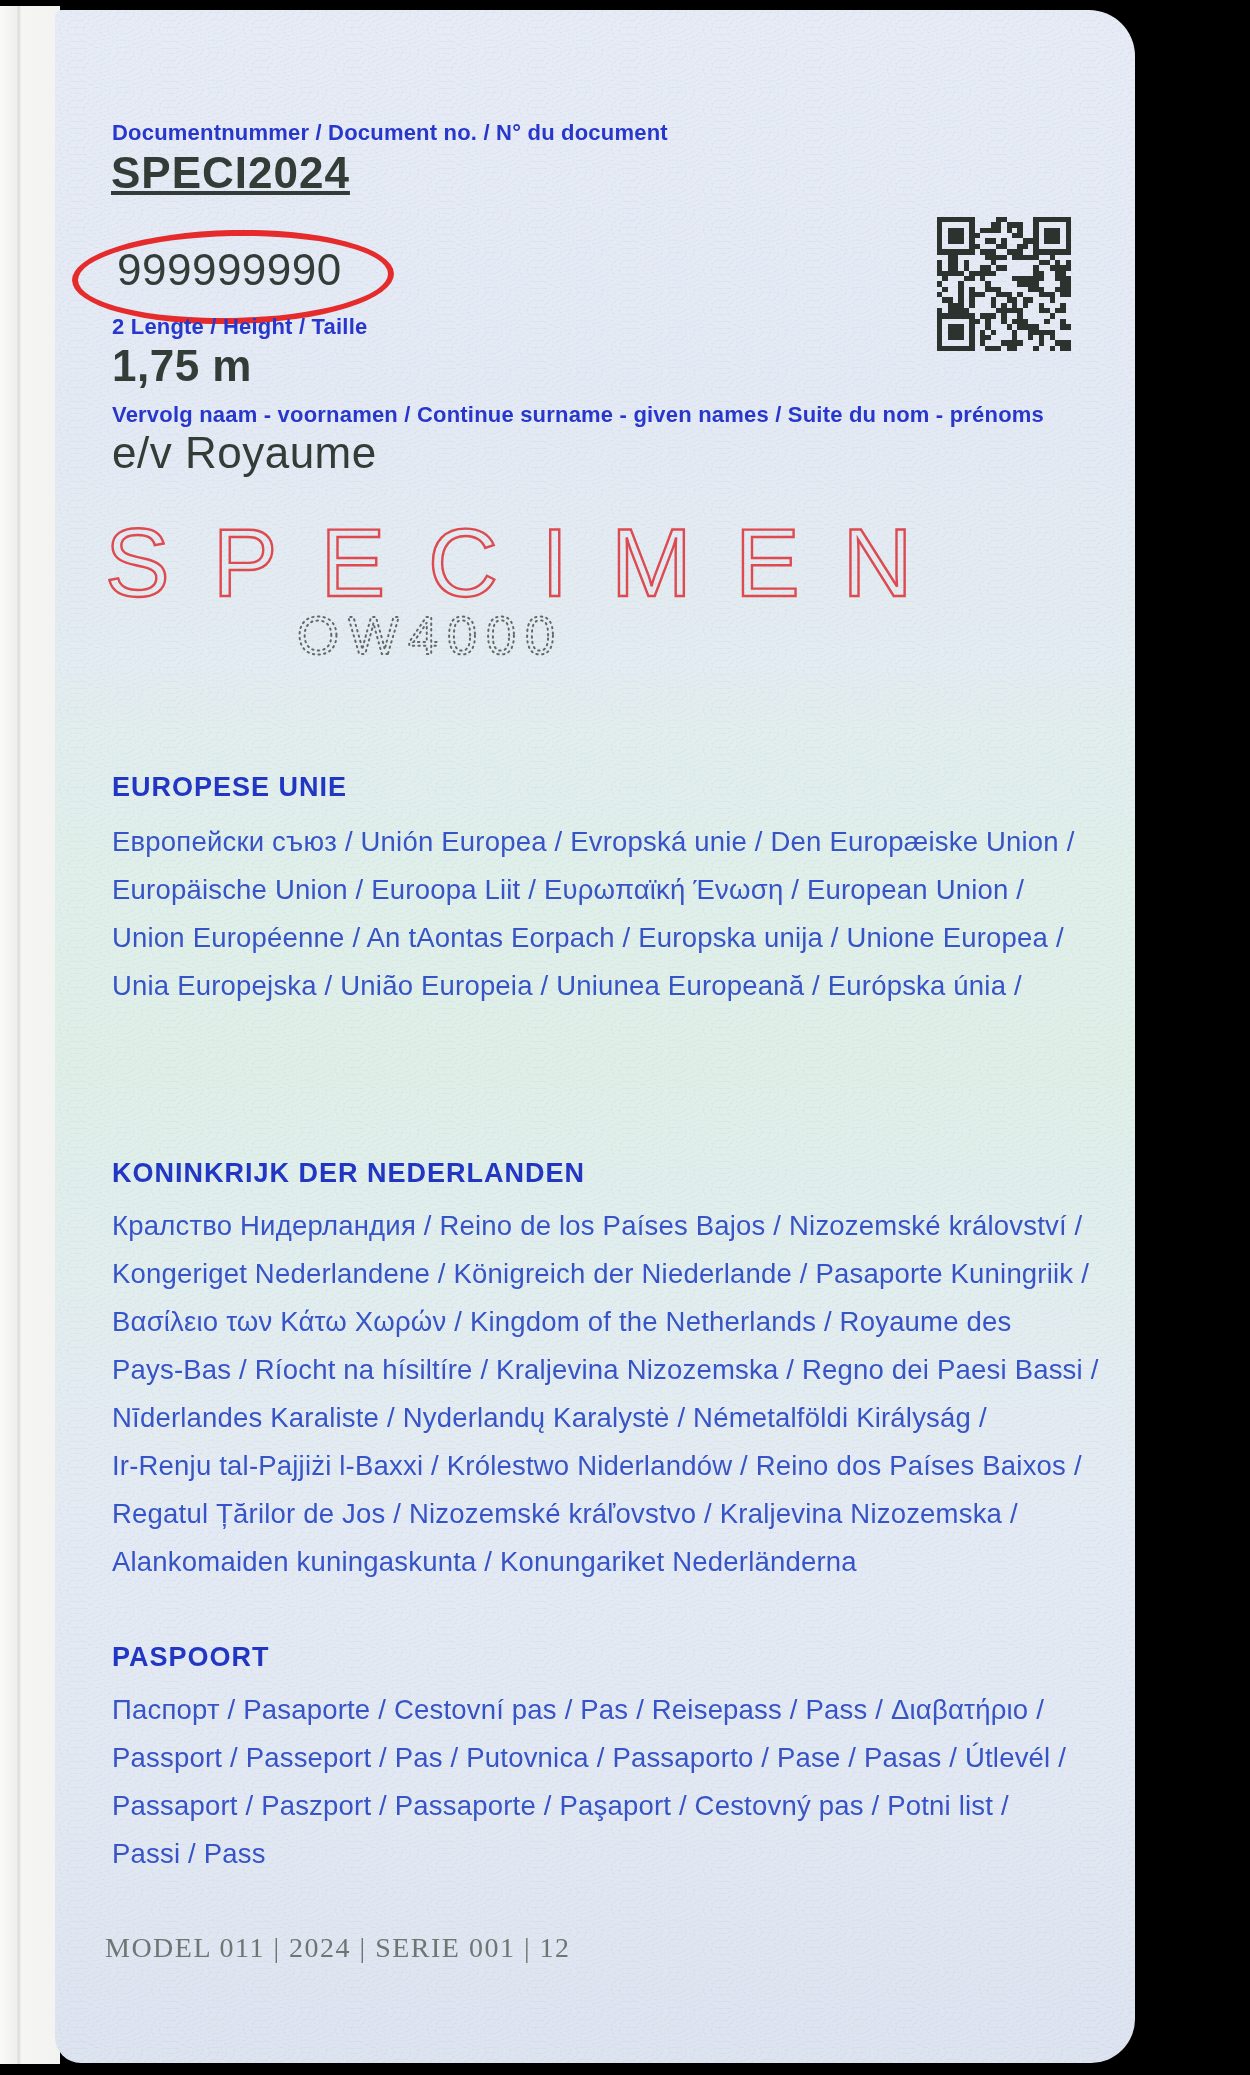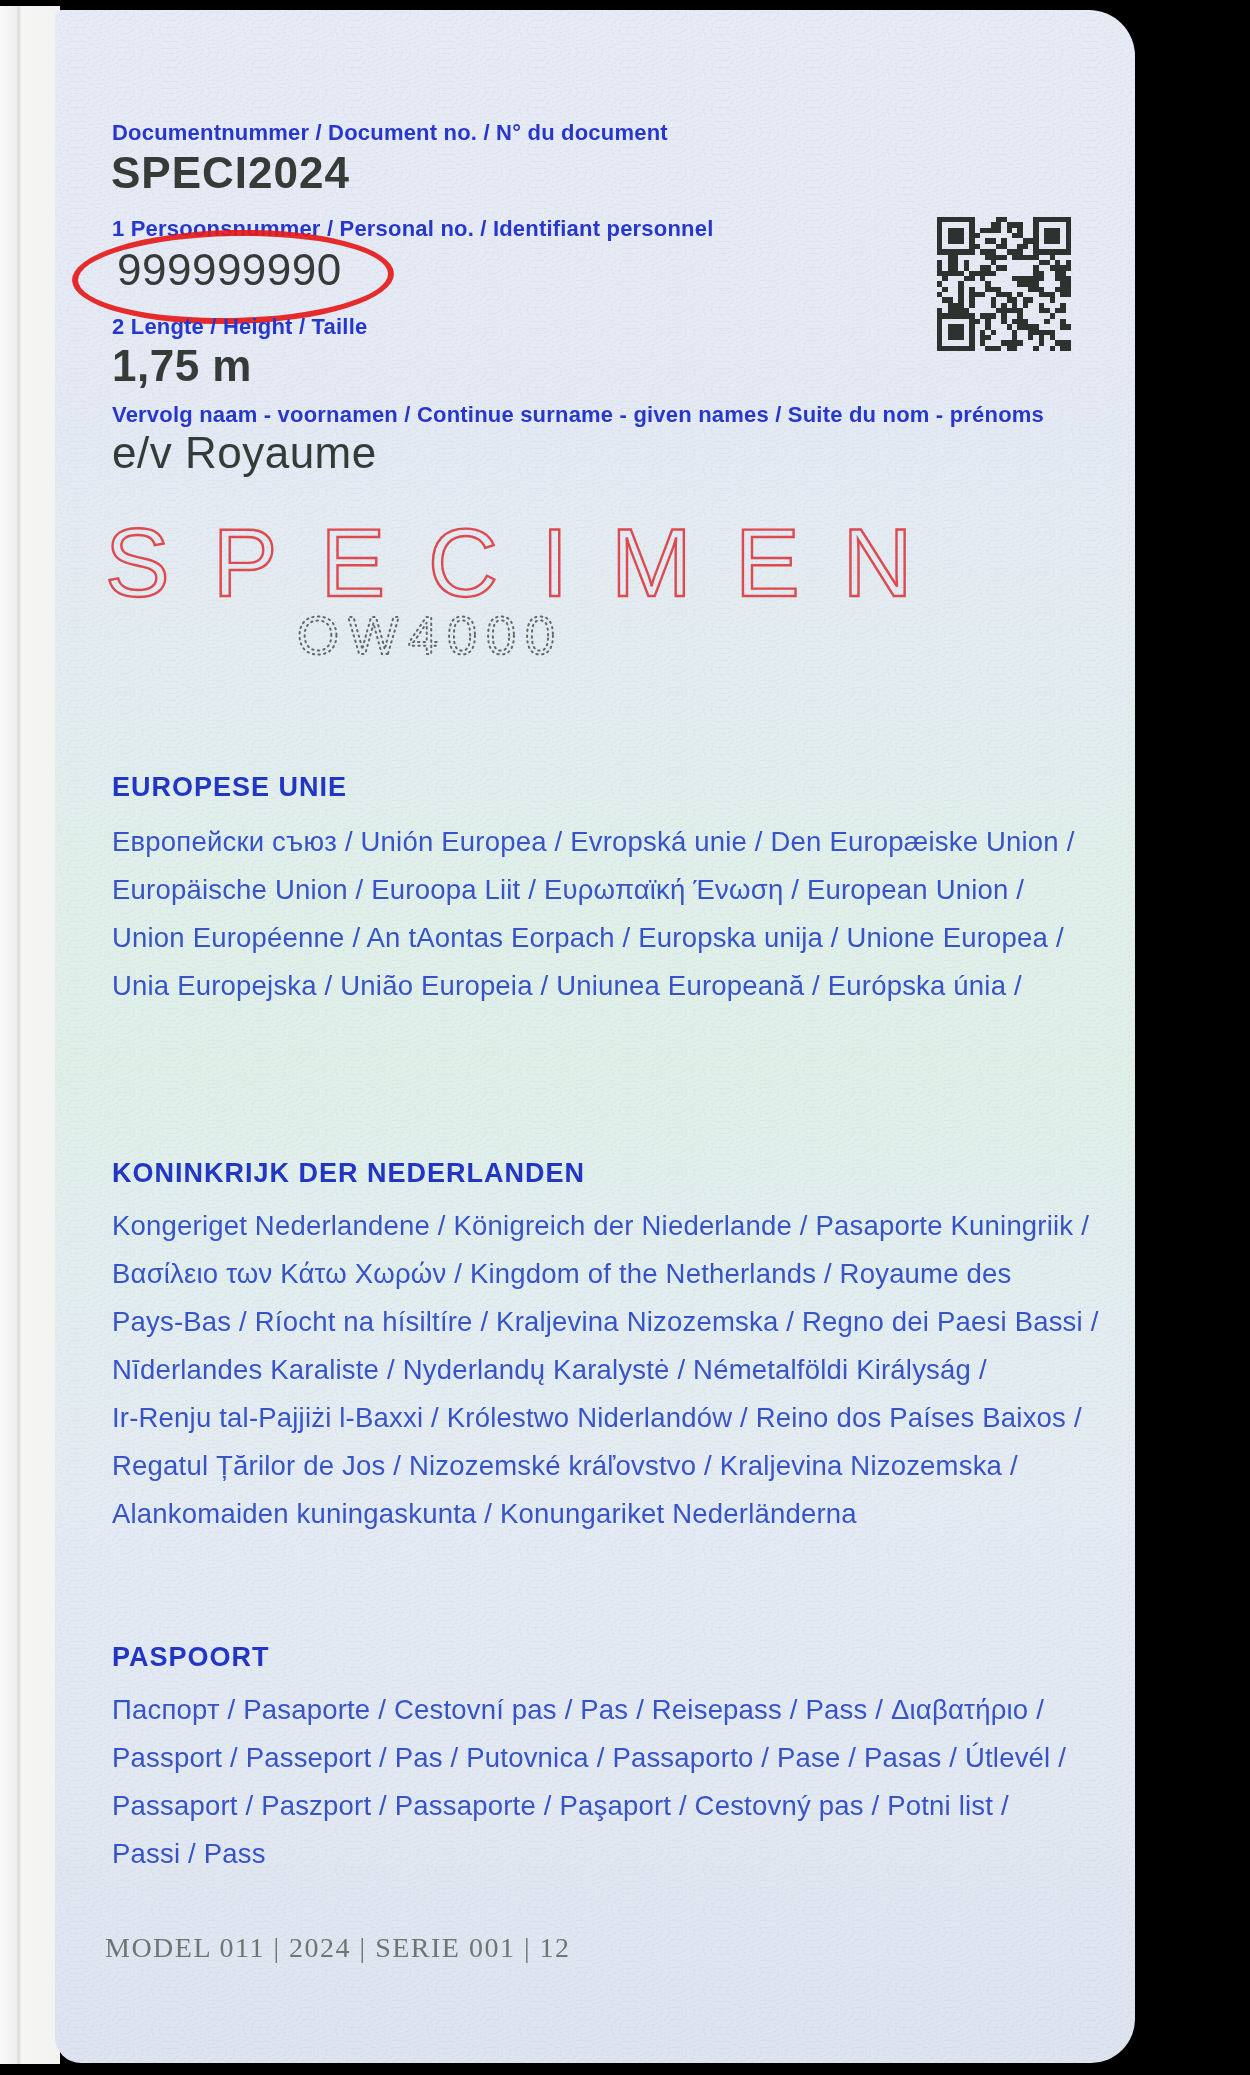--- a/index.html
+++ b/index.html
@@ -30,21 +30,21 @@
     background-size:92px 40px;
     opacity:.55;
   }
   .abs{position:absolute;}
   .field-label{
     font-size:22px;font-weight:bold;color:#2837cb;letter-spacing:.2px;white-space:nowrap;
   }
   .field-value{
     font-size:44px;color:#333c36;letter-spacing:.5px;white-space:nowrap;
   }
-  .value-bold{font-weight:bold;letter-spacing:1px;}
+  .value-bold{font-weight:bold;letter-spacing:1px;text-decoration:underline;}
   .red-ellipse{
     position:absolute;left:17px;top:220px;width:310px;height:82px;
     border:6px solid rgba(229,26,26,.92);border-radius:50%;
     transform:rotate(-1.2deg);
   }
   .section-heading{
     font-size:27px;font-weight:bold;color:#2136c2;letter-spacing:1px;white-space:nowrap;
   }
   .lang-lines{font-size:27.5px;color:#3754c6;line-height:48px;letter-spacing:.2px;}
   .lang-lines div{white-space:nowrap;}
@@ -58,21 +58,20 @@
 </head>
 <body>
 
 <div class="binding-strip"></div>
 
 <div class="page">
 
   <div class="abs field-label" style="left:57px;top:110px;">Documentnummer / Document no. / N° du document</div>
   <div class="abs field-value value-bold" style="left:56px;top:138px;">SPECI2024</div>
 
-  <div class="abs field-label" style="left:57px;top:206px;">1 Persoonsnummer / Personal no. / Identifiant personnel</div>
   <div class="abs field-value" style="left:62px;top:235px;">999999990</div>
   <div class="red-ellipse"></div>
 
   <svg class="qr" viewBox="0 0 25 25" shape-rendering="crispEdges" id="qr-svg">
       <rect x="0" y="0" width="1" height="1" fill="#2c332e"></rect>
       <rect x="1" y="0" width="1" height="1" fill="#2c332e"></rect>
       <rect x="2" y="0" width="1" height="1" fill="#2c332e"></rect>
       <rect x="3" y="0" width="1" height="1" fill="#2c332e"></rect>
       <rect x="4" y="0" width="1" height="1" fill="#2c332e"></rect>
       <rect x="5" y="0" width="1" height="1" fill="#2c332e"></rect>
@@ -404,20 +403,21 @@
   <div class="abs section-heading" style="left:57px;top:762px;">EUROPESE UNIE</div>
   <div class="abs lang-lines" style="left:57px;top:808px;">
     <div>Европейски съюз / Unión Europea / Evropská unie / Den Europæiske Union /</div>
     <div>Europäische Union / Euroopa Liit / Ευρωπαϊκή Ένωση / European Union /</div>
     <div>Union Européenne / An tAontas Eorpach / Europska unija / Unione Europea /</div>
     <div>Unia Europejska / União Europeia / Uniunea Europeană / Európska únia /</div>
   </div>
 
   <div class="abs section-heading" style="left:57px;top:1148px;">KONINKRIJK DER NEDERLANDEN</div>
   <div class="abs lang-lines" style="left:57px;top:1192px;">
+    <div>Кралство Нидерландия / Reino de los Países Bajos / Nizozemské království /</div>
     <div>Kongeriget Nederlandene / Königreich der Niederlande / Pasaporte Kuningriik /</div>
     <div>Βασίλειο των Κάτω Χωρών / Kingdom of the Netherlands / Royaume des</div>
     <div>Pays-Bas / Ríocht na hísiltíre / Kraljevina Nizozemska / Regno dei Paesi Bassi /</div>
     <div>Nīderlandes Karaliste / Nyderlandų Karalystė / Németalföldi Királyság /</div>
     <div>Ir-Renju tal-Pajjiżi l-Baxxi / Królestwo Niderlandów / Reino dos Países Baixos /</div>
     <div>Regatul Țărilor de Jos / Nizozemské kráľovstvo / Kraljevina Nizozemska /</div>
     <div>Alankomaiden kuningaskunta / Konungariket Nederländerna</div>
   </div>
 
   <div class="abs section-heading" style="left:57px;top:1632px;">PASPOORT</div>

